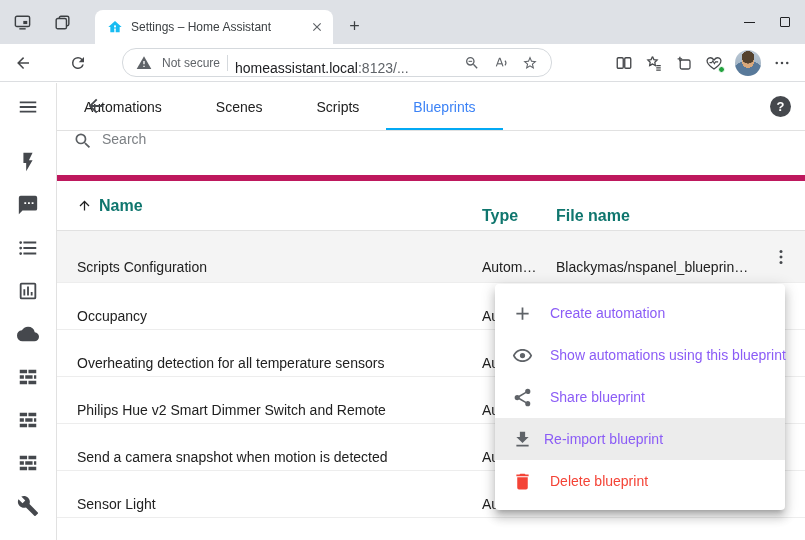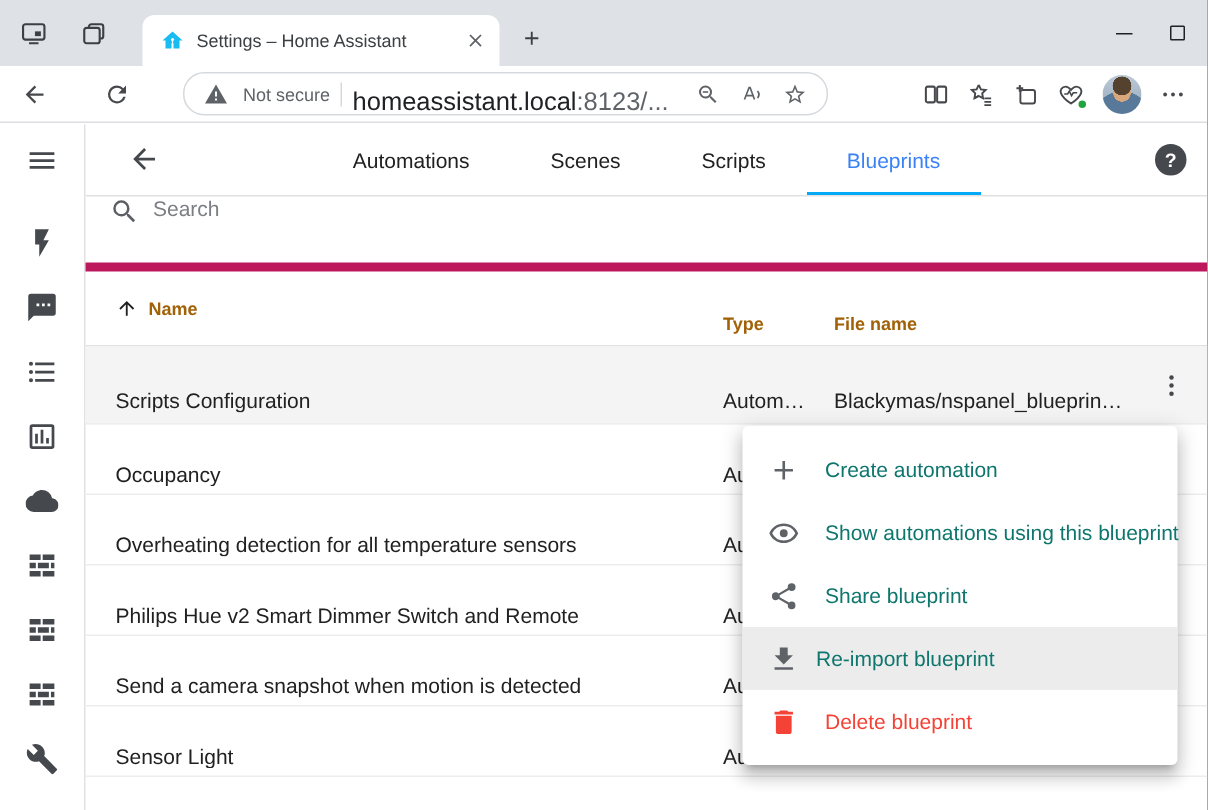--- a/index.html
+++ b/index.html
@@ -30,21 +30,21 @@
   
   .toolbar { height:38px; background:#fff; border-bottom:1px solid #dcdee1; display:flex; align-items:center; padding:0 8px;gap:25px; }
   .tool-icon { width:30px; height:30px; display:flex; align-items:center; justify-content:center; color:#46484b; flex:0 0 auto; }
   .tool-icon svg { width:18px; height:18px; }
   .addressbar {
     width:430px; height:29px; border:1px solid #d5d9dd; border-radius:14px; background:#fff;
     display:flex; align-items:center; padding:0 10px; gap:7px; margin:0 4px; flex:0 0 auto;
   }
   .security-label { font-size:12px; color:#5f6368; white-space:nowrap; }
   .divider-v { width:1px; height:16px; background:#d5d9dd; }
-  .url { font-size:17px; color:#202124; white-space:nowrap; overflow:hidden; flex:1;margin-top:10px; }
+  .url { font-size:14px; color:#202124; white-space:nowrap; overflow:hidden; flex:1;margin-top:10px; }
   .url .suffix { color:#5f6368; }
   .addr-icon { width:22px; height:22px; display:flex; align-items:center; justify-content:center; color:#5f6368; flex:0 0 auto; }
   .addr-icon svg { width:16px; height:16px; }
   .toolbar-right { display:flex; align-items:center; margin-left:auto; }
   .essentials { position:relative; }
   .green-dot { position:absolute; right:4px; bottom:5px; width:7px; height:7px; border-radius:50%; background:#23a33f; border:1.5px solid #fff; }
   .avatar {
     width:26px; height:26px; border-radius:50%; margin:0 6px; flex:0 0 auto;
     background:
       radial-gradient(circle at 50% 28%, #54422f 0 27%, rgba(0,0,0,0) 28%),
@@ -57,51 +57,51 @@
   .app { position:absolute; top:83px; left:0; right:0; bottom:0; display:flex; background:#fff; }
   .sidebar { width:57px; border-right:1px solid #e1e1e1; display:flex; flex-direction:column; align-items:center; padding-top:12px; gap:19px; flex:0 0 auto; }
   .sb-icon { width:24px; height:24px; color:#45484d; display:flex; align-items:center; justify-content:center; }
   .sb-icon svg { width:22px; height:22px; }
   .sb-hamburger { margin-bottom:12px; }
   .main { flex:1; display:flex; flex-direction:column; min-width:0; }
 
   .topbar { height:48px; display:flex; align-items:center; border-bottom:1px solid #e1e1e1; padding:0 14px; position:relative; flex:0 0 auto; }
   .back-icon { width:24px; height:24px; color:#45484d; margin-left:14px; z-index:2; }
   .back-icon svg { width:22px; height:22px; }
-  .ha-tabs { position:absolute; left:0; right:0; top:0; bottom:0; display:flex; justify-content:center; }
+  .ha-tabs { position:absolute; left:0; right:0; top:0; bottom:0; display:flex; }
   .ha-tab { display:flex; align-items:center; padding:0 27px; font-size:14px; color:#212121; position:relative; }
   .ha-tab.active { color:#3b82f6; }
   .ha-tab.active::after { content:""; position:absolute; left:0; right:0; bottom:0; height:2px; background:#03a9f4; }
   .help-btn { margin-left:auto; width:21px; height:21px; border-radius:50%; background:#45484d; color:#fff; font-size:13px; font-weight:bold; display:flex; align-items:center; justify-content:center; z-index:2; }
 
   .searchrow { height:50px; display:flex; align-items:flex-start; gap:9px; padding-left:16px; border-bottom:6px solid #be185d; flex:0 0 auto; }
   .search-icon { width:20px; height:20px; color:#5b5f63; }
   .search-icon svg { width:20px; height:20px; }
   .search-input { border:none; outline:none; font-size:14px; color:#212121; font-family:"Liberation Sans",sans-serif; width:300px; background:transparent; }
   .search-input::placeholder { color:#7b7f83; opacity:1; }
 
   .grid-cols { display:grid; grid-template-columns:425px 74px 1fr 48px; align-items:center; }
-  .thead { height:50px; font-size:12px; font-weight:bold; color:#a16207; border-bottom:1px solid #e1e1e1; flex:0 0 auto; }
+  .thead { height:50px; font-size:16px; font-weight:bold; color:#0f766e; border-bottom:1px solid #e1e1e1; flex:0 0 auto; }
   .th-name { padding-left:20px; display:flex; align-items:center; gap:6px; }
   .sort-icon { width:16px; height:16px; color:#212121; }
   .sort-icon svg { width:15px; height:15px; }
   .trow { height:47px; font-size:14px; color:#212121; border-bottom:1px solid #ededed; flex:0 0 auto; }
   .trow.selected { background:#f4f4f4; height:52px; }
   .cell { white-space:nowrap; overflow:hidden; text-overflow:clip;margin-top:20px; }
   .cell-name { padding-left:20px; padding-right:12px; }
   .kebab-btn { justify-self:center; width:24px; height:24px; color:#45484d; display:flex; align-items:center; justify-content:center; }
   .kebab-btn svg { width:20px; height:20px; }
 
   
   .ctx-menu {
     position:absolute; left:495px; top:284px; width:290px; background:#fff; border-radius:4px;
     padding:8px 0; z-index:10;
     box-shadow:0 5px 5px -3px rgba(0,0,0,.2), 0 8px 10px 1px rgba(0,0,0,.14), 0 3px 14px 2px rgba(0,0,0,.12);
   }
-  .mitem { height:42px; display:flex; align-items:center; gap:17px; padding:0 16px; font-size:14px; color:#0f766e; white-space:nowrap; }
+  .mitem { height:42px; display:flex; align-items:center; gap:17px; padding:0 16px; font-size:14px; color:#8b5cf6; white-space:nowrap; }
   .mitem .m-icon { width:22px; height:22px; color:#5f6368; flex:0 0 auto; display:flex; align-items:center; justify-content:center; }
   .mitem .m-icon svg { width:21px; height:21px; }
   .mitem.hovered { background:#ececec;gap:11px; }
   .mitem.danger { color:#f44336; }
   .mitem.danger .m-icon { color:#f44336; }
 </style>
 </head>
 <body>
 
 <div class="window">

